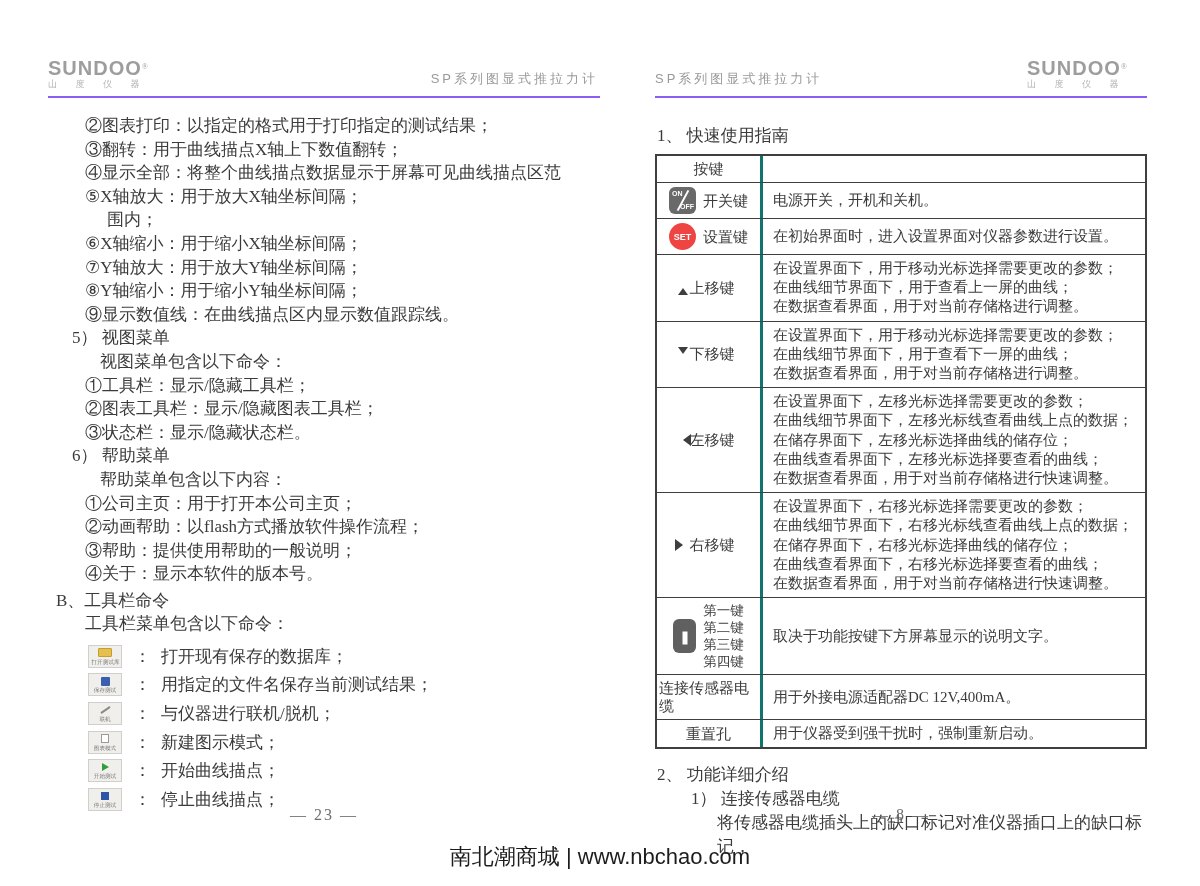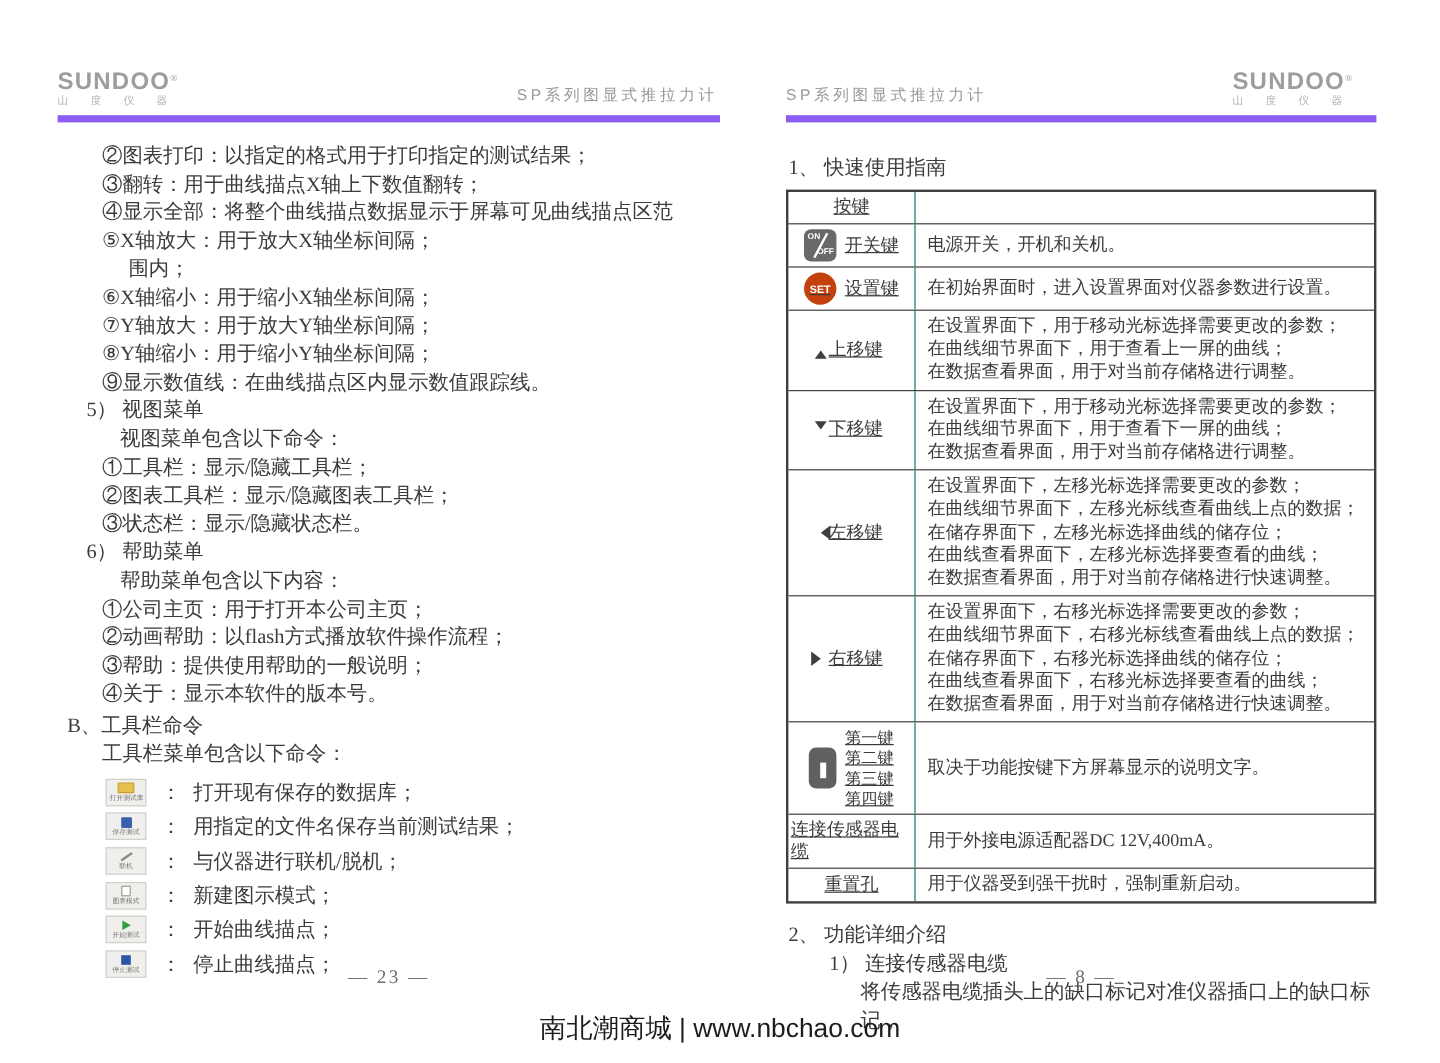--- a/index.html
+++ b/index.html
@@ -7,21 +7,21 @@
     width:1200px;height:886px;position:relative;background:#ffffff;
     font-family:"Liberation Serif","DejaVu Serif",serif;
     color:#3b3b3b;overflow:hidden;
   }
   
   .page{position:absolute;top:58px;}
   .page-left{left:48px;width:552px;}
   .page-right{left:655px;width:492px;}
 
   
-  .phead{height:38px;border-bottom:6px solid #8b5cf6;position:relative;}
+  .phead{height:38px;border-bottom:2px solid #8b5cf6;position:relative;}
   .logo{position:absolute;top:0;width:120px;line-height:1;}
   .logo-left{left:0;}
   .logo-right{right:0;text-align:left;}
   .logo .brand{
     font-family:"Liberation Sans","DejaVu Sans",sans-serif;
     font-weight:bold;font-size:20px;letter-spacing:1px;color:#9d9d9d;
   }
   .logo .reg{font-size:8px;vertical-align:super;color:#9d9d9d;}
   .logo .sub{
     font-size:9px;color:#b3b3b3;letter-spacing:8px;margin-top:2px;
@@ -73,23 +73,23 @@
   .sec-i1{padding-left:36px;}
   .sec-i2{padding-left:62px;}
 
   
   .qtable{
     margin-top:6px;border:2px solid #3f3f3f;font-size:15px;color:#3b3b3b;
   }
   .trow{display:flex;border-top:1px solid #3f3f3f;align-items:stretch;}
   .trow:first-child{border-top:none;}
   .tkey{
-    width:106px;flex:none;border-right:1px solid #0f766e;
+    width:106px;flex:none;border-right:3px solid #0f766e;
     display:flex;align-items:center;justify-content:center;gap:7px;
-    padding:4px 2px;box-sizing:border-box;text-align:center;text-decoration:underline;
+    padding:4px 2px;box-sizing:border-box;text-align:center;
   }
   .tdesc{
     flex:1;padding:4px 6px 4px 10px;line-height:19.2px;white-space:pre-line;
     display:flex;flex-direction:column;justify-content:center;
   }
   .th{justify-content:center;line-height:22px;padding:2px;}
   .th-desc{align-items:center;letter-spacing:12px;}
   .klabel{white-space:pre-line;line-height:18px;text-align:left;}
 
   
@@ -98,21 +98,21 @@
     position:relative;flex:none;display:inline-block;
   }
   .ico-onoff .slash{position:absolute;left:13px;top:2px;width:2px;height:23px;background:#ffffff;transform:rotate(28deg);}
   .ico-onoff .on,.ico-onoff .off{
     position:absolute;color:#ffffff;font-size:7px;font-weight:bold;font-style:normal;
     font-family:"Liberation Sans","DejaVu Sans",sans-serif;line-height:8px;
   }
   .ico-onoff .on{top:3px;left:3px;}
   .ico-onoff .off{bottom:3px;right:2px;}
   .ico-set{
-    width:27px;height:27px;border-radius:50%;background:#c2410c;color:#ffffff;
+    width:27px;height:27px;border-radius:50%;background:#ef4444;color:#ffffff;
     font-size:9px;font-weight:bold;display:flex;align-items:center;justify-content:center;
     flex:none;font-family:"Liberation Sans","DejaVu Sans",sans-serif;
   }
   .arrwrap{position:relative;flex:none;display:inline-block;}
   .arr{background:#b4b4b4;}
   .arr-up{width:30px;height:19px;clip-path:polygon(50% 0,100% 100%,50% 60%,0 100%);}
   .arr-down{width:30px;height:19px;clip-path:polygon(50% 100%,100% 0,50% 40%,0 0);}
   .arr-left{width:21px;height:28px;clip-path:polygon(0 50%,100% 0,58% 50%,100% 100%);}
   .arr-right{width:21px;height:28px;clip-path:polygon(100% 50%,0 0,42% 50%,0 100%);}
   .core{position:absolute;width:0;height:0;}

